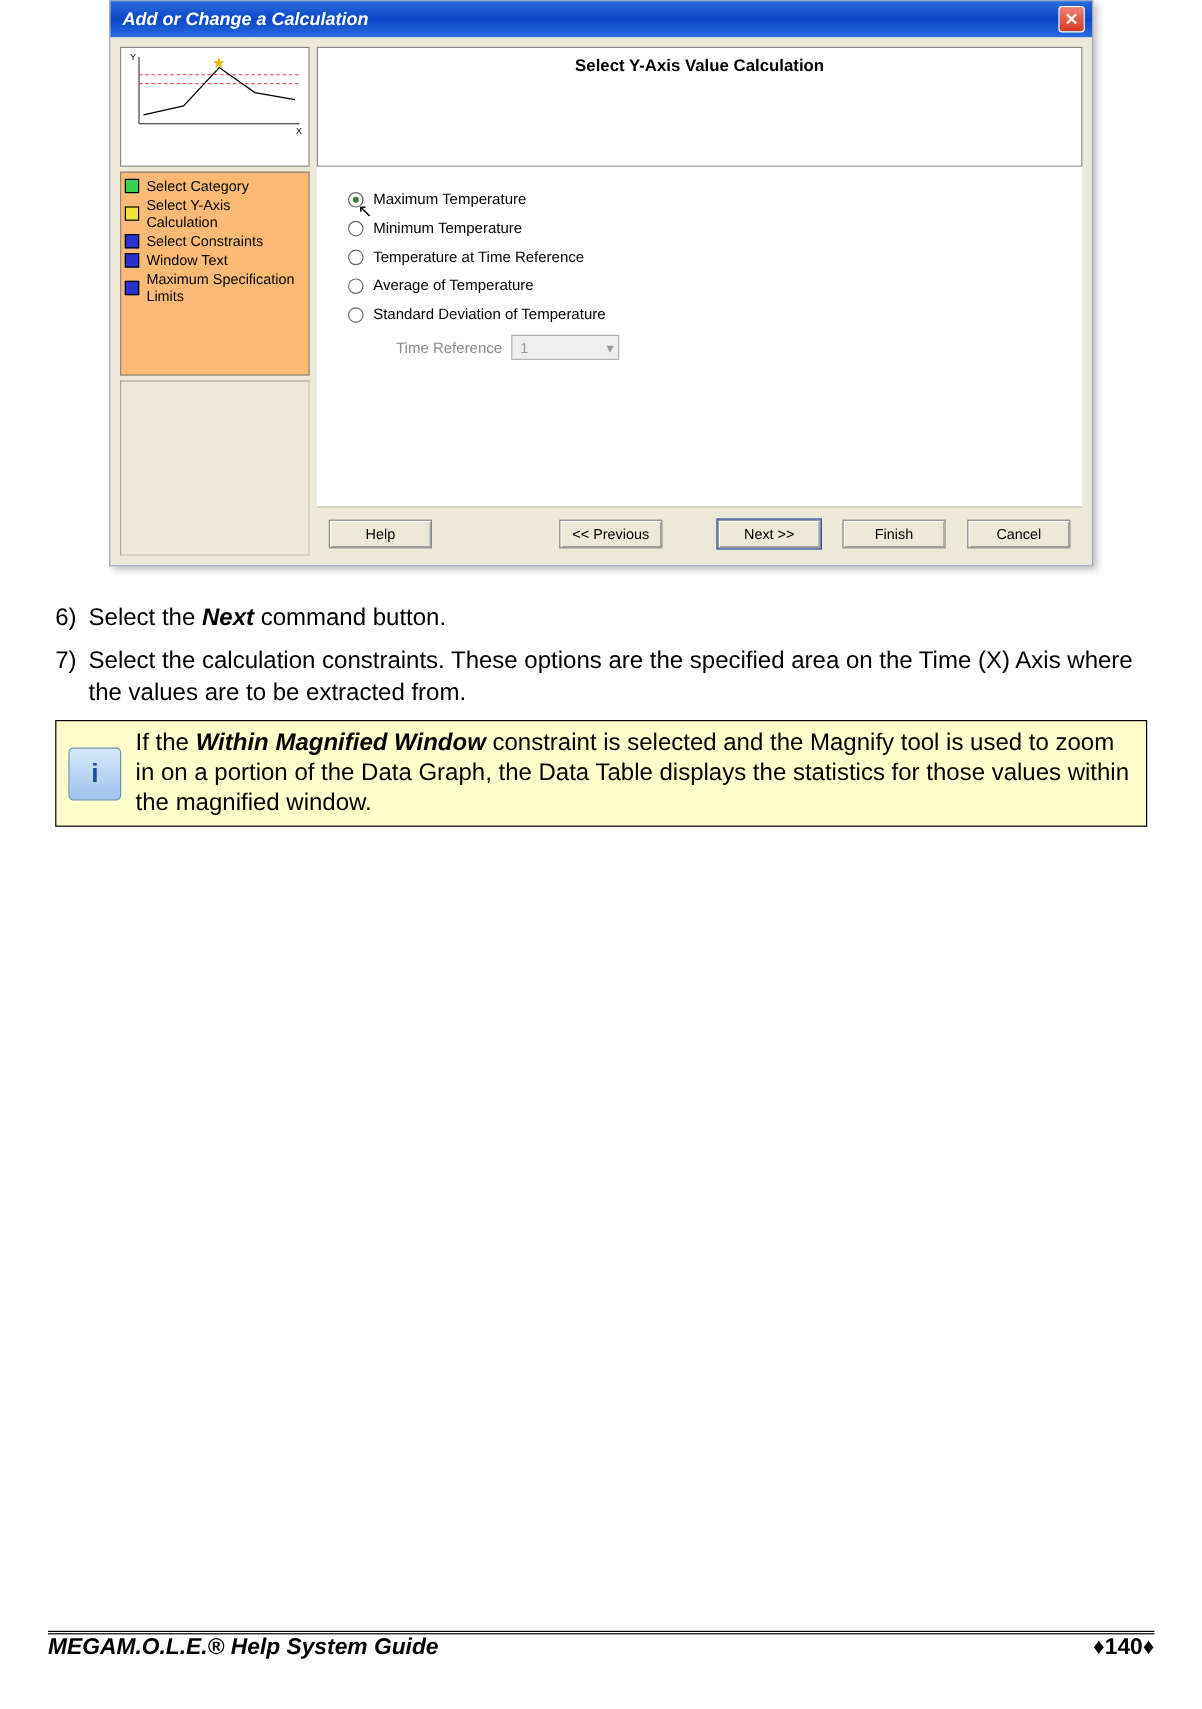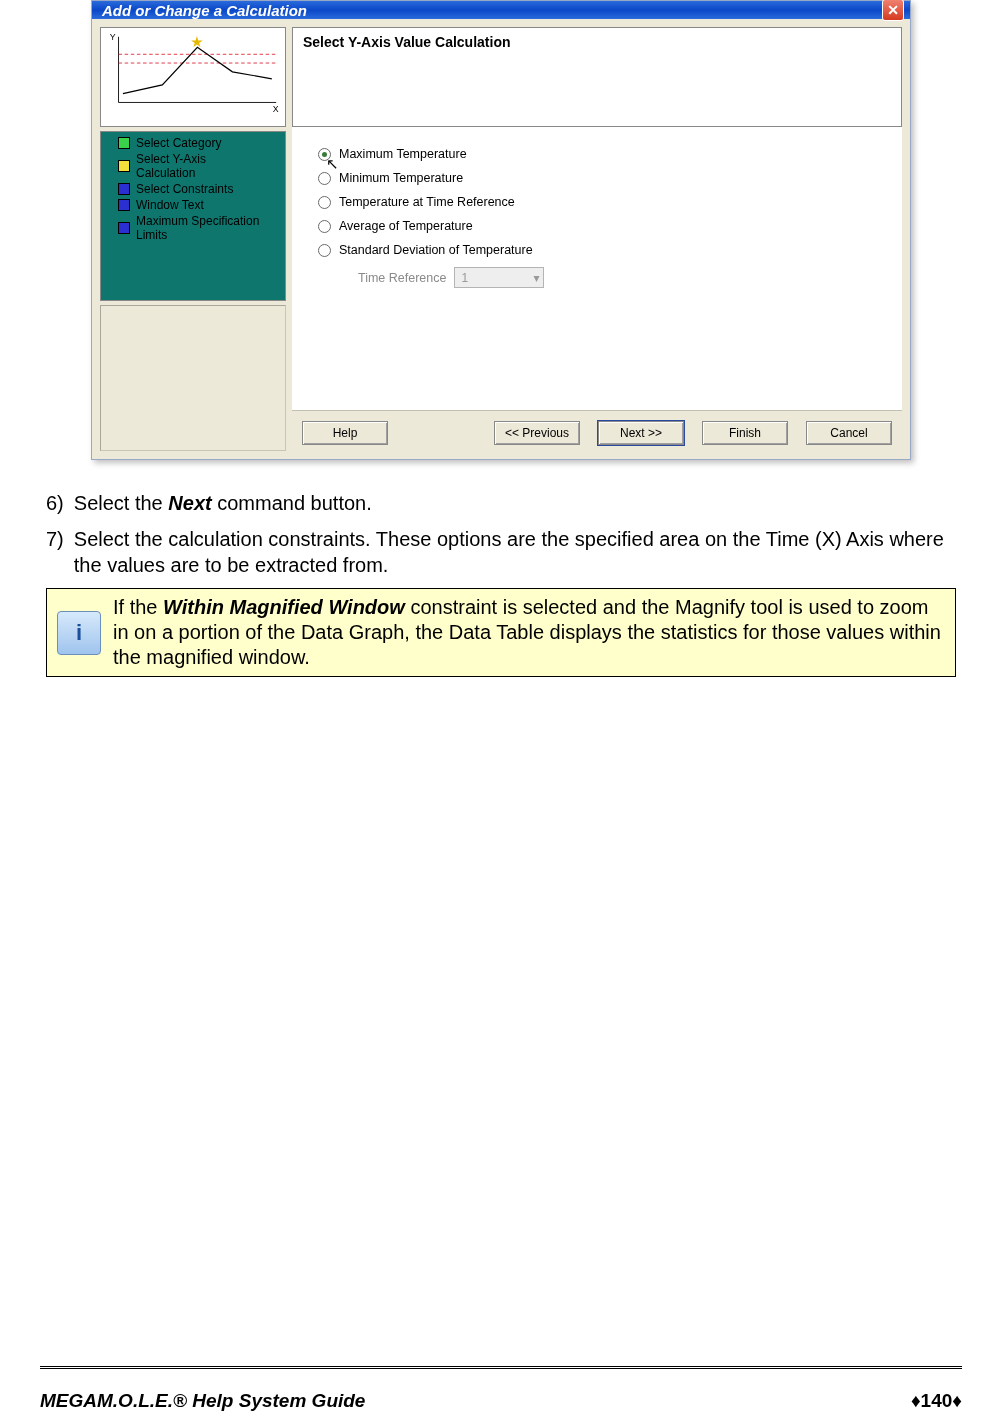--- a/index.html
+++ b/index.html
@@ -17,21 +17,21 @@
   }
   
   .dialog {
     width: 820px;
     margin: 0 auto 30px auto;
     border: 1px solid #9aa8c8;
     box-shadow: 3px 3px 6px rgba(0,0,0,0.25);
     background: #ece9d8;
   }
   .titlebar {
-    height: 18px;
+    height: 30px;
     background: linear-gradient(to bottom, #2a6bdc 0%, #0b47c8 50%, #2a6bdc 100%);
     display: flex;
     align-items: center;
     justify-content: space-between;
     padding: 0 6px 0 10px;
     color: #fff;
     font-weight: bold;
     font-style: italic;
     font-size: 15px;
   }
@@ -61,23 +61,23 @@
   .graph-box {
     width: 100%;
     height: 100px;
     background: #fff;
     border: 1px solid #888;
     position: relative;
   }
   .graph-box svg { position:absolute; inset:0; }
   .nav-list {
     flex: 0 0 auto;
-    background: #0f766e;
+    background: #fdba74;
     border: 1px solid #888;
-    padding: 3px 17px;
+    padding: 3px 3px;
     font-size: 12px;
     height:170px;
   }
   .nav-item {
     display: flex;
     align-items: center;
     gap: 6px;
     padding: 1px 0;
     cursor: default;
   }
@@ -93,20 +93,21 @@
     border-top-color:#a9a69a;
     border-left-color:#a9a69a;
     margin-top:auto;
     height:60px;
   }
   
   .right-col {
     flex: 1;
     display: flex;
     flex-direction: column;
+    text-align: center;
   }
   .heading-strip {
     background: #fff;
     border: 1px solid #888;
     padding: 6px 10px;
     font-weight: bold;
     font-size: 14px;
     height:100px;
   }
   .options-area {
@@ -171,20 +172,21 @@
     height: 24px;
     background: #ece9d8;
     border: 1px solid #888;
     box-shadow: inset 1px 1px 0 #fff, inset -1px -1px 0 #a0a0a0;
     font-size: 12px;
     display:flex; align-items:center; justify-content:center;
     cursor:pointer;
   }
   .wbtn.default {
     outline: 1px solid #2a4aa0;
+    margin-left: 28px;
   }
   .button-bar .spacer { width: 70px; }
   
   .steps {
     font-size: 20px;
     line-height: 1.3;
     padding: 0 6px;
   }
   .step {
     display: flex;
@@ -212,24 +214,24 @@
     border-radius:4px;
     display:flex; align-items:center; justify-content:center;
     color:#1a4f9a;
     font-weight:bold;
     font-size:22px;
     flex-shrink:0;
   }
   
   .footer {
     position: absolute;
-    bottom: 12px;
+    bottom: 40px;
     left: 40px; right: 40px;
     border-top: 3px double #000;
-    padding-top: 21px;
+    padding-top: 0;
     display: flex;
     justify-content: space-between;
     font-size: 19px;
     font-weight: bold;
     font-style: italic;
   }
   .footer .right { font-style: normal; }
   .diamond { font-style: normal; }
 </style>
 </head>

